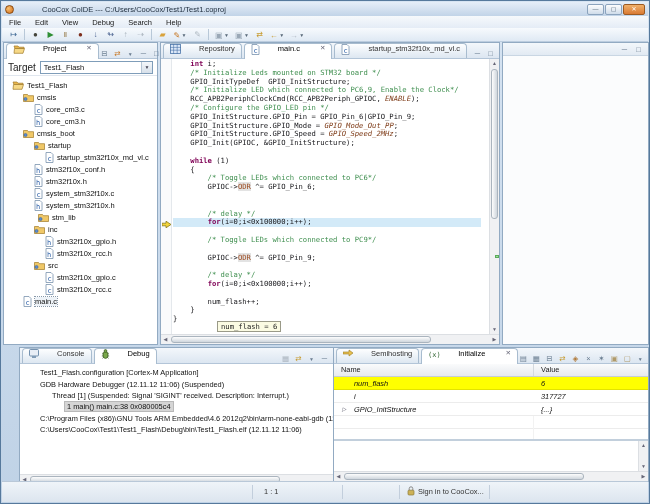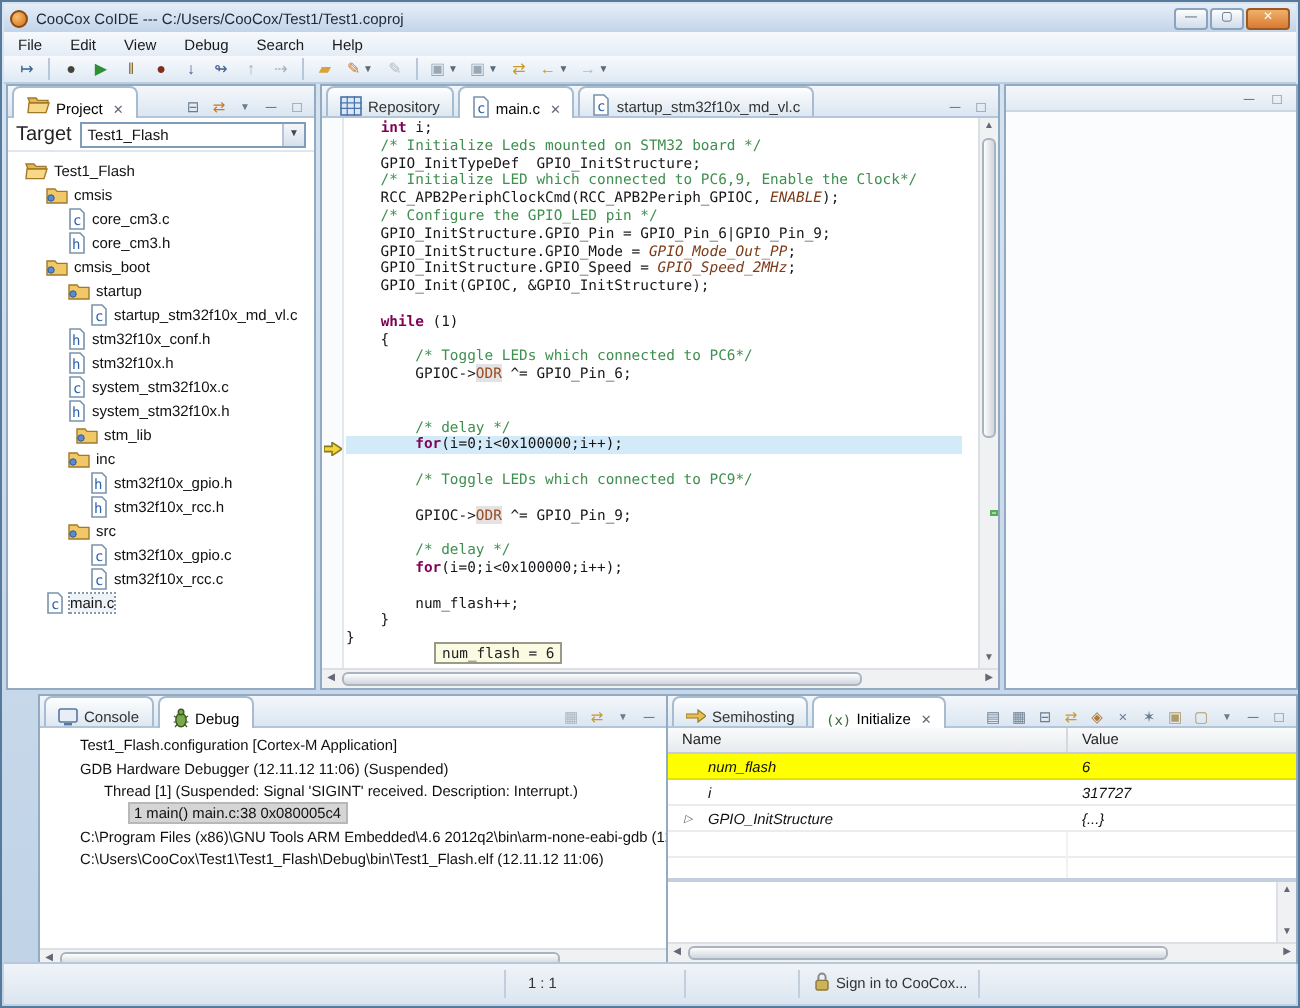--- a/index.html
+++ b/index.html
@@ -1,41 +1,41 @@
 <!DOCTYPE html>
 <html><head>
 <meta charset="utf-8">
 <style>
   * { margin:0; padding:0; box-sizing:border-box; }
   html,body { width:650px; height:504px; font-family:"Liberation Sans",sans-serif; }
   .win { position:relative; width:650px; height:504px; background:linear-gradient(#d7e4f2,#bfd2e6);
          border:1px solid #56799c; overflow:hidden; }
   
   .titlebar { position:absolute; left:1px; top:1px; right:1px; height:14px;
-      background:linear-gradient(#e6eef8,#c2d4e8); display:flex; align-items:center; padding:0 3px; }
+      background:linear-gradient(#e6eef8,#c2d4e8); display:flex; align-items:center; padding:0 3px;gap:24px; }
   .title-text { font-size:7.5px; color:#1b2a3a; margin-left:4px; white-space:nowrap; }
   .winbtns { margin-left:auto; display:flex; gap:1px; }
   .winbtn { width:17px; height:11px; border:1px solid #8ba3bd; border-radius:2px;
       background:linear-gradient(#fdfdfd,#cfdcea); font-size:6px; line-height:9px; text-align:center; color:#44586c; }
   .winbtn.close { background:linear-gradient(#f0b06a,#d97a34); color:#fff; border-color:#9c5a22; width:22px; }
   .menubar { position:absolute; left:1px; top:15px; right:1px; height:12px; background:linear-gradient(#f6f9fc,#e4ecf6);
       display:flex; align-items:center; }
   .menu-item { font-size:7.5px; color:#1a1a1a; padding:0 7px; }
   .toolbar { position:absolute; left:1px; top:27px; right:1px; height:14px;
       background:linear-gradient(#f7fafd,#dfe9f4); border-bottom:1px solid #bccddf;
       display:flex; align-items:center; padding:0 4px; }
   .tb-icon { width:13px; height:12px; font-size:8px; line-height:12px; text-align:center; margin:0 1px; }
   .tb-icon.dd { width:18px; }
   .tb-sep { width:1px; height:11px; background:#b8c8d8; margin:0 3px; }
   .dd-arrow { font-size:5px; color:#5a6a7a; vertical-align:1px; }
   
   .panel { position:absolute; background:#fff; border:1px solid #92aac2; }
   .tabbar { position:relative; height:16px; background:linear-gradient(#f3f7fb,#dce6f1);
       border-bottom:1px solid #b3c5d8; display:flex; align-items:flex-end; }
-  .tab { height:15px; display:flex; align-items:flex-end; gap:3px; padding:0 6px; font-size:7.5px; color:#333;
+  .tab { height:15px; display:flex; align-items:flex-start; gap:18px; padding:0 6px; font-size:7.5px; color:#333;
       border:1px solid #a8bccf; border-bottom:none; border-radius:4px 4px 0 0;
       background:linear-gradient(#fdfeff,#dde7f1); margin-left:2px; white-space:nowrap; }
   .tab.active { background:#fff; color:#000; height:16px; margin-bottom:-1px; }
   .tab .x { font-size:6.5px; color:#667; margin-left:2px; }
   .panel-icons { margin-left:auto; display:flex; align-items:center; padding-right:3px; gap:2px; }
   .p-icon { font-size:7.5px; width:11px; text-align:center; color:#6a7d90; }
   
   .target-row { height:17px; display:flex; align-items:center; padding:0 4px; gap:4px; border-bottom:1px solid #e0e6ee; }
   .target-label { font-size:10px; color:#222; }
   .target-select { flex:1; height:13px; border:1px solid #7f9db9; background:#fff; display:flex; align-items:center;

